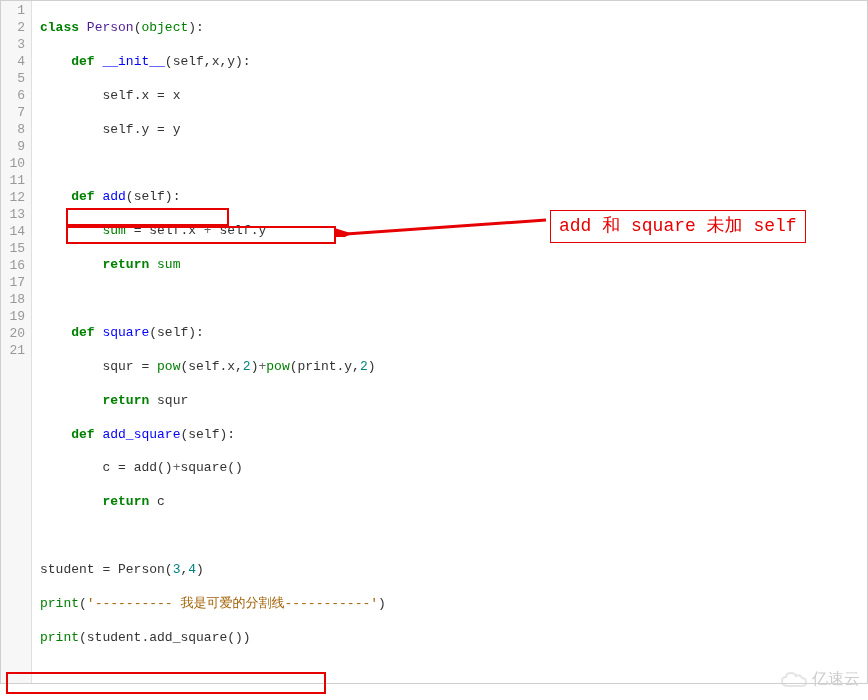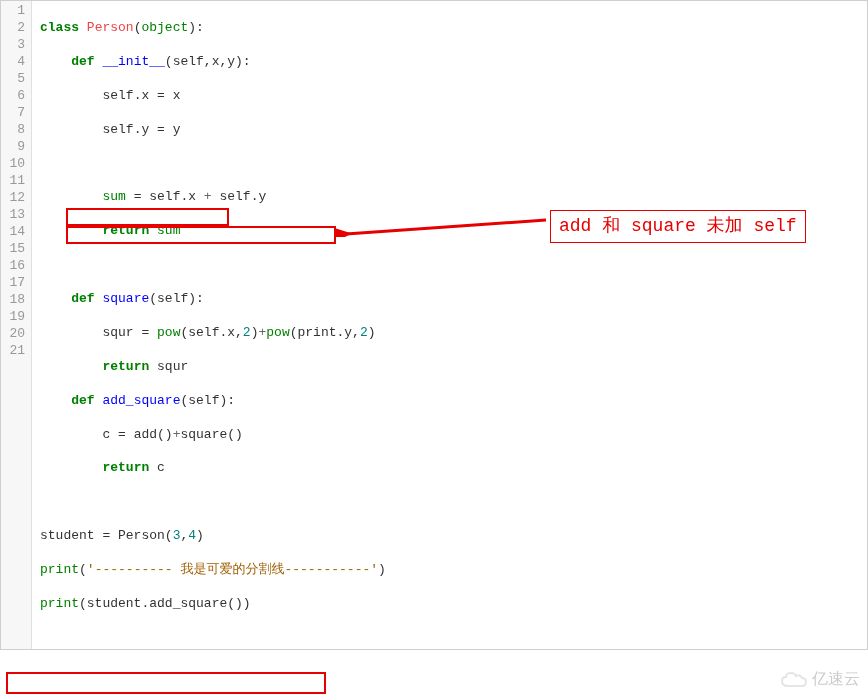--- a/index.html
+++ b/index.html
@@ -32,21 +32,21 @@
     flex: 1;
     padding: 2px 8px;
     position: relative;
     border-left: 1px solid #e0e0e0;
     background: #fff;
     white-space: pre;
   }
   .code-line { height: 17px; white-space: pre; }
   .kw { color: #008000; font-weight: bold; }
   .fn { color: #0000ff; text-align: center; }
-  .cls { color: #ef4444; }
+  .cls { color: #4c1d95; }
   .builtin { color: #008000; }
   .num { color: #008080; }
   .str { color: #a16207; font-family: Liberation Mono, monospace; }
   .op { color: #666666; }
   .hl-box {
     position: absolute;
     border: 2px solid #e60000;
     z-index: 5;
   }
   .arrow {
@@ -102,20 +102,21 @@
     <div>19</div>
     <div>20</div>
     <div>21</div>
   </div>
   <div class="code-body">
 <div class="code-line"><span class="kw">class</span> <span class="cls">Person</span>(<span class="builtin">object</span>):</div>
 <div class="code-line">    <span class="kw">def</span> <span class="fn">__init__</span><span>(self,x,y):</span></div>
 <div class="code-line">        <span>self.x = x</span></div>
 <div class="code-line">        <span>self.y = y</span></div>
 <div class="code-line">        </div>
+<div class="code-line">    <span class="kw">def</span> <span class="fn">add</span><span>(self):</span></div>
 <div class="code-line">        <span class="builtin">sum</span><span> = self.x </span><span class="op">+</span><span> self.y</span></div>
 <div class="code-line">        <span class="kw">return</span><span class="builtin"> sum</span></div>
 <div class="code-line">    </div>
 <div class="code-line">    <span class="kw">def</span> <span class="fn">square</span><span>(self):</span></div>
 <div class="code-line">        <span>squr = </span><span class="builtin">pow</span><span>(self.x,</span><span class="num">2</span><span>)</span><span class="op">+</span><span class="builtin">pow</span><span>(print.y,</span><span class="num">2</span><span>)</span></div>
 <div class="code-line">        <span class="kw">return</span><span> squr</span></div>
 <div class="code-line">    <span class="kw">def</span> <span class="fn">add_square</span><span>(self):</span></div>
 <div class="code-line">        <span>c = add()</span><span class="op">+</span><span>square()</span></div>
 <div class="code-line">        <span class="kw">return</span><span> c</span></div>
 <div class="code-line"> </div>

